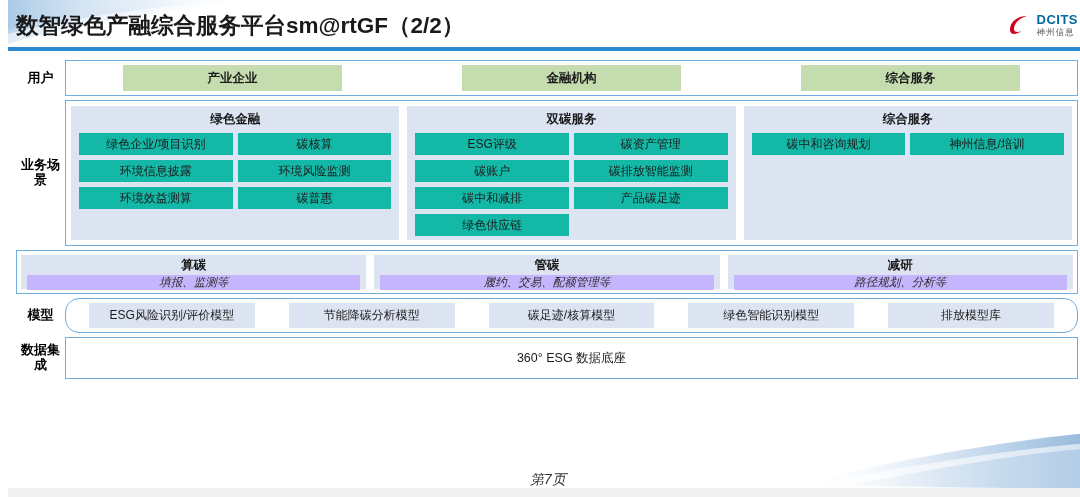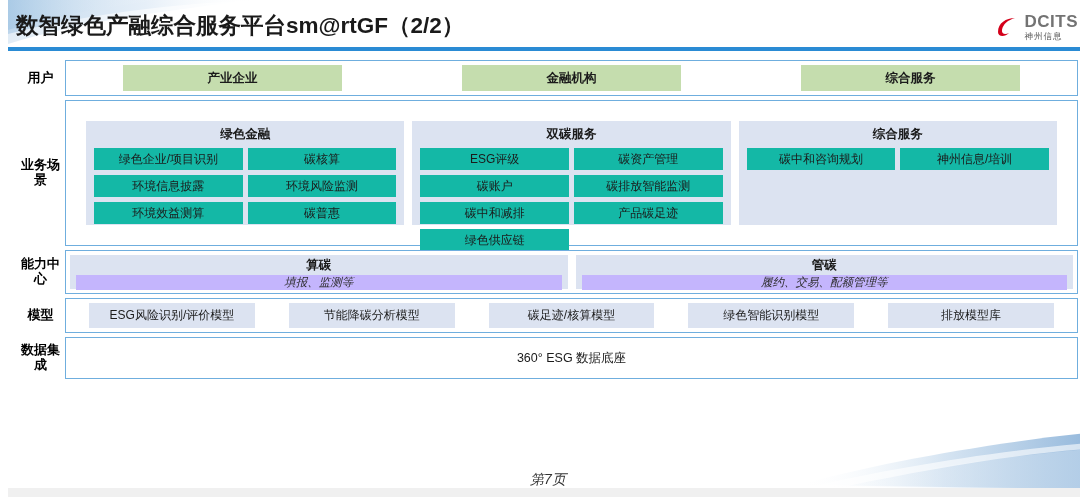--- a/index.html
+++ b/index.html
@@ -38,21 +38,21 @@
     position:absolute;left:8px;top:4px;
     font-size:22.5px;font-weight:bold;color:#1a1a1a;
     letter-spacing:0px;white-space:nowrap;
   }
   .logo{
     position:absolute;right:10px;top:7px;
     display:flex;align-items:center;gap:4px;
   }
   .logo-mark{width:26px;height:22px;}
   .logo-text{display:flex;flex-direction:column;line-height:1;}
-  .logo-en{font-size:17px;font-weight:bold;color:#737373;letter-spacing:.5px;}
+  .logo-en{font-size:13px;font-weight:bold;color:#0369a1;letter-spacing:.5px;}
   .logo-cn{font-size:8.5px;color:#555;letter-spacing:1px;margin-top:2px;}
   .header-rule{
     position:absolute;left:0;top:47px;width:1080px;height:4px;
     background:#2a8bd4;z-index:2;
   }
   
   .grid{
     position:absolute;left:8px;top:60px;width:1062px;
     z-index:1;
   }
@@ -80,21 +80,21 @@
     flex:1;display:flex;align-items:center;justify-content:center;
     height:100%;
   }
   .user-box{
     background:#c5ddae;
     width:66%;height:100%;
     display:flex;align-items:center;justify-content:center;
     font-size:12.5px;font-weight:bold;color:#1b1b1b;
   }
   
-  .r-biz .row-body{height:146px;padding:20px;gap:8px;}
+  .r-biz .row-body{height:146px;padding:5px;gap:8px;}
   .panel{
     flex:1;background:#dce3f1;
     padding:5px 8px 6px 8px;box-sizing:border-box;
     display:flex;flex-direction:column;
   }
   .panel-title{
     text-align:center;font-size:12.5px;font-weight:bold;color:#1b1b1b;
     margin-bottom:5px;
   }
   .panel-items{
@@ -118,21 +118,21 @@
   .cap-title{
     text-align:center;font-size:12.5px;font-weight:bold;color:#1b1b1b;
     line-height:1.2;
   }
   .cap-sub{
     margin-top:2px;background:#c4b5fd;height:19px;
     display:flex;align-items:center;justify-content:center;
     font-size:11.5px;font-style:italic;color:#2b2b2b;
   }
   
-  .r-model .row-body{height:35px;align-items:center;padding:4px 6px;gap:0px;}
+  .r-model .row-body{height:35px;align-items:center;padding:4px 6px;gap:0px;border-radius:14px;}
   .model-cell{
     flex:1;display:flex;align-items:center;justify-content:center;height:100%;
   }
   .model-box{
     background:#dce3f1;width:83%;height:100%;
     display:flex;align-items:center;justify-content:center;
     font-size:12px;color:#1b1b1b;text-align:center;
   }
   
   .r-data .row-body{height:40px;align-items:center;padding:20px 5px;}
@@ -259,30 +259,33 @@
           <div class="panel-items">
             <div class="item">碳中和咨询规划</div>
             <div class="item">神州信息/培训</div>
           </div>
         </div>
 
       </div>
     </div>
 
     <div class="row r-cap">
-      <div class="row-label">能力中心</div>
       <div class="row-body">
         <div class="cap-panel">
           <div class="cap-title">算碳</div>
           <div class="cap-sub">填报、监测等</div>
         </div>
         <div class="cap-panel">
           <div class="cap-title">管碳</div>
           <div class="cap-sub">履约、交易、配额管理等</div>
         </div>
+        <div class="cap-panel">
+          <div class="cap-title">减研</div>
+          <div class="cap-sub">路径规划、分析等</div>
+        </div>
       </div>
     </div>
 
     <div class="row r-model">
       <div class="row-label">模型</div>
       <div class="row-body">
         <div class="model-cell">
           <div class="model-box">ESG风险识别/评价模型</div>
         </div>
         <div class="model-cell">

